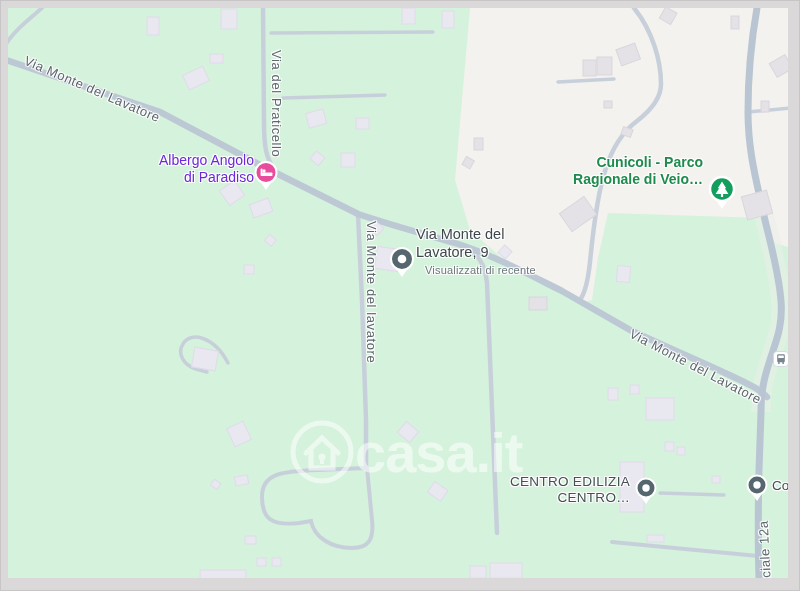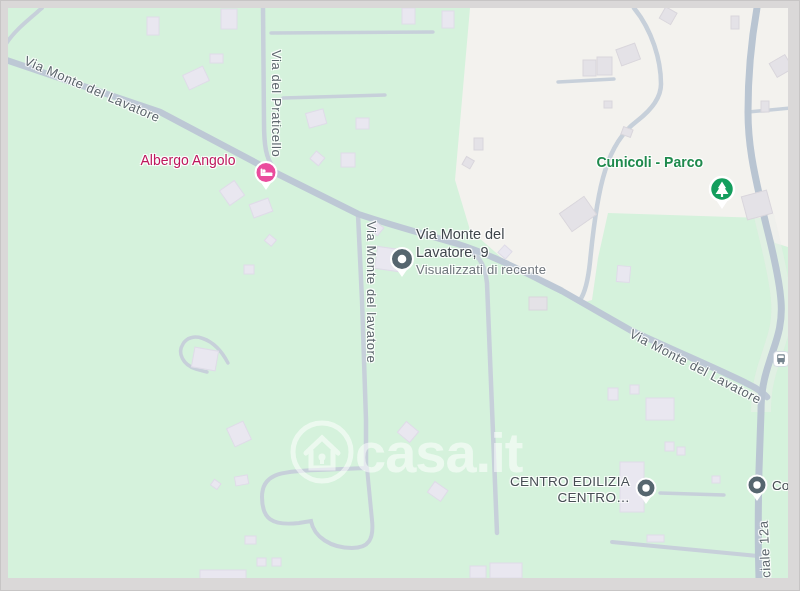--- a/index.html
+++ b/index.html
@@ -4,24 +4,24 @@
 <style>
   html,body{margin:0;padding:0;}
   body{font-family:"Liberation Sans","DejaVu Sans",sans-serif;}
   .frame{position:relative;width:800px;height:591px;background:#dad8d8;box-shadow:inset 0 0 0 1px #c7c5c5;overflow:hidden;}
   .map{position:absolute;left:8px;top:8px;width:780px;height:570px;background:#d5f2dc;overflow:hidden;}
   .map svg.base{position:absolute;left:0;top:0;}
   .ovl{position:absolute;white-space:nowrap;}
   .halo{text-shadow:-1px -1px 0 rgba(255,255,255,.85),1px -1px 0 rgba(255,255,255,.85),-1px 1px 0 rgba(255,255,255,.85),1px 1px 0 rgba(255,255,255,.85),0 0 3px rgba(255,255,255,.9);}
   .street{font-size:13px;color:#5d666d;letter-spacing:.6px;transform-origin:0 0;}
   .poi-label{line-height:17px;font-size:14px;}
-  .poi-albergo{color:#be185d;text-align:center;width:132px;}
+  .poi-albergo{color:#6d28d9;text-align:right;width:132px;}
   .poi-cunicoli{color:#1f8a4d;text-align:right;width:158px;font-weight:bold;}
   .poi-recent{color:#3f464c;font-size:14.5px;line-height:18px;}
-  .poi-recent .note{font-size:13px;color:#6f767c;letter-spacing:.2px;}
+  .poi-recent .note{font-size:11px;color:#6f767c;letter-spacing:.2px;margin-left:9px;}
   .poi-centro{color:#474e54;font-size:13.5px;line-height:16px;text-align:right;width:124px;letter-spacing:.3px;}
   .poi-cour{color:#474e54;font-size:13.5px;}
   .watermark{position:absolute;left:281px;top:411px;display:flex;align-items:center;opacity:.55;pointer-events:none;}
   .watermark .wm-text{color:#ffffff;font-size:56px;font-weight:bold;letter-spacing:-1px;}
   .pin{position:absolute;}
 </style>
 </head>
 <body>
 
 <div class="frame">
@@ -114,33 +114,35 @@
     </svg>
 
     <div class="ovl street halo" style="left:20px;top:45px;transform:rotate(23.5deg);">Via Monte del Lavatore</div>
     <div class="ovl street halo" style="left:276px;top:42px;transform:rotate(90deg);">Via del Praticello</div>
     <div class="ovl street halo" style="left:371px;top:213px;transform:rotate(90deg);">Via Monte del lavatore</div>
     <div class="ovl street halo" style="left:626px;top:318px;transform:rotate(27.5deg);">Via Monte del Lavatore</div>
     <div class="ovl street halo" style="left:751px;top:578px;transform:rotate(-93deg);">nciale 12a</div>
 
     <div class="ovl poi-label poi-albergo halo" style="left:114px;top:144px;">
       <div>Albergo Angolo</div>
+      <div>di Paradiso</div>
     </div>
     <div class="pin" style="left:245px;top:152px;">
       <svg width="26" height="31" viewBox="0 0 26 31">
         <path d="M13,30 L7.5,22 L18.5,22 Z" fill="#ffffff"></path>
         <circle cx="13" cy="12.5" r="10.5" stroke="#ffffff" stroke-width="2" fill="#ea4c9d"></circle>
         <rect x="7.6" y="8.6" width="1.9" height="7.4" rx="0.9" fill="#ffffff"></rect>
         <circle cx="11" cy="11" r="1.7" fill="#ffffff"></circle>
         <path d="M9.5,12.4 L18.6,12.4 Q19.4,12.4 19.4,13.2 L19.4,16 L7.6,16" fill="#ffffff"></path>
       </svg>
     </div>
 
     <div class="ovl poi-label poi-cunicoli halo" style="left:537px;top:146px;">
       <div>Cunicoli - Parco</div>
+      <div>Ragionale di Veio…</div>
     </div>
     <div class="pin" style="left:699px;top:167px;">
       <svg width="30" height="35" viewBox="0 0 30 35">
         <path d="M15,34 L9,25 L21,25 Z" fill="#ffffff"></path>
         <circle cx="15" cy="14" r="12" stroke="#ffffff" stroke-width="2.5" fill="#149e5d"></circle>
         <rect x="13.9" y="18.5" width="2.2" height="3.5" fill="#ffffff"></rect>
         <path d="M15,6.5 L10.8,13.2 L12.2,13.2 L8.6,19 L21.4,19 L17.8,13.2 L19.2,13.2 Z" fill="#ffffff"></path>
       </svg>
     </div>
 

